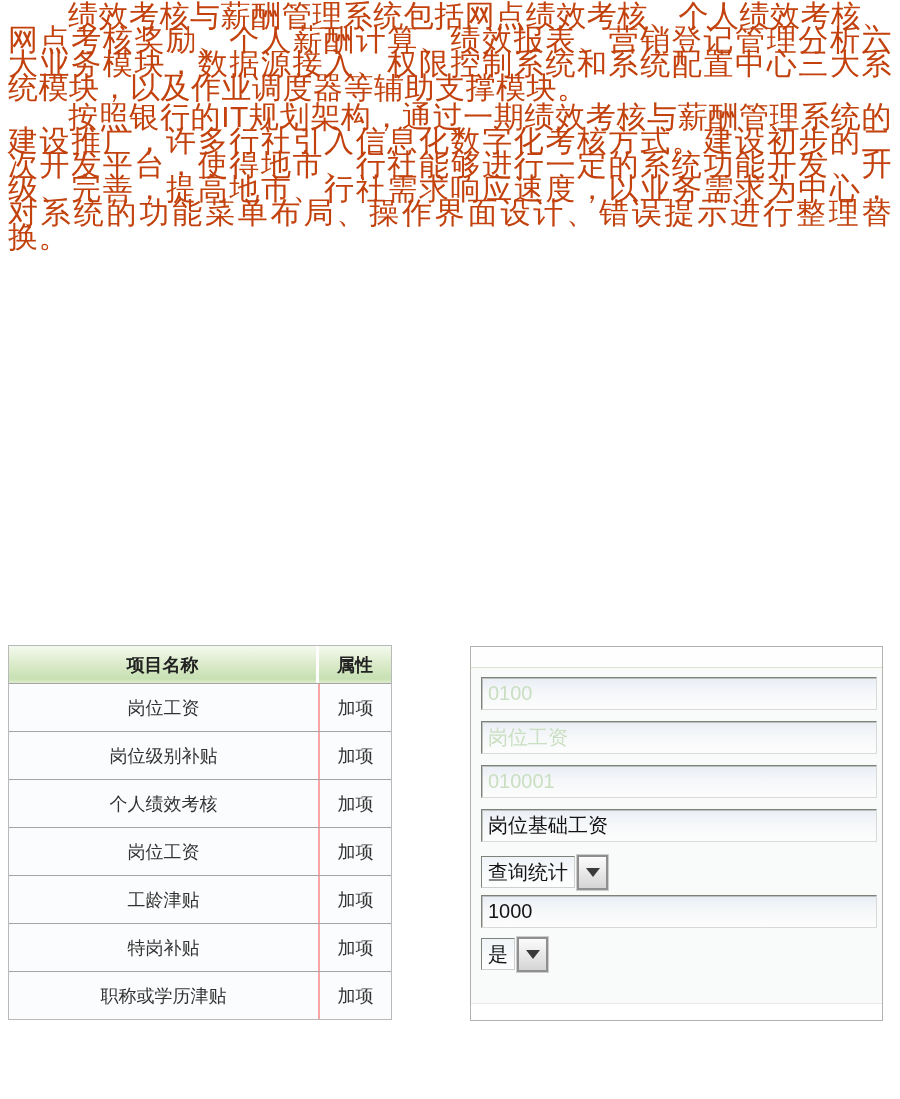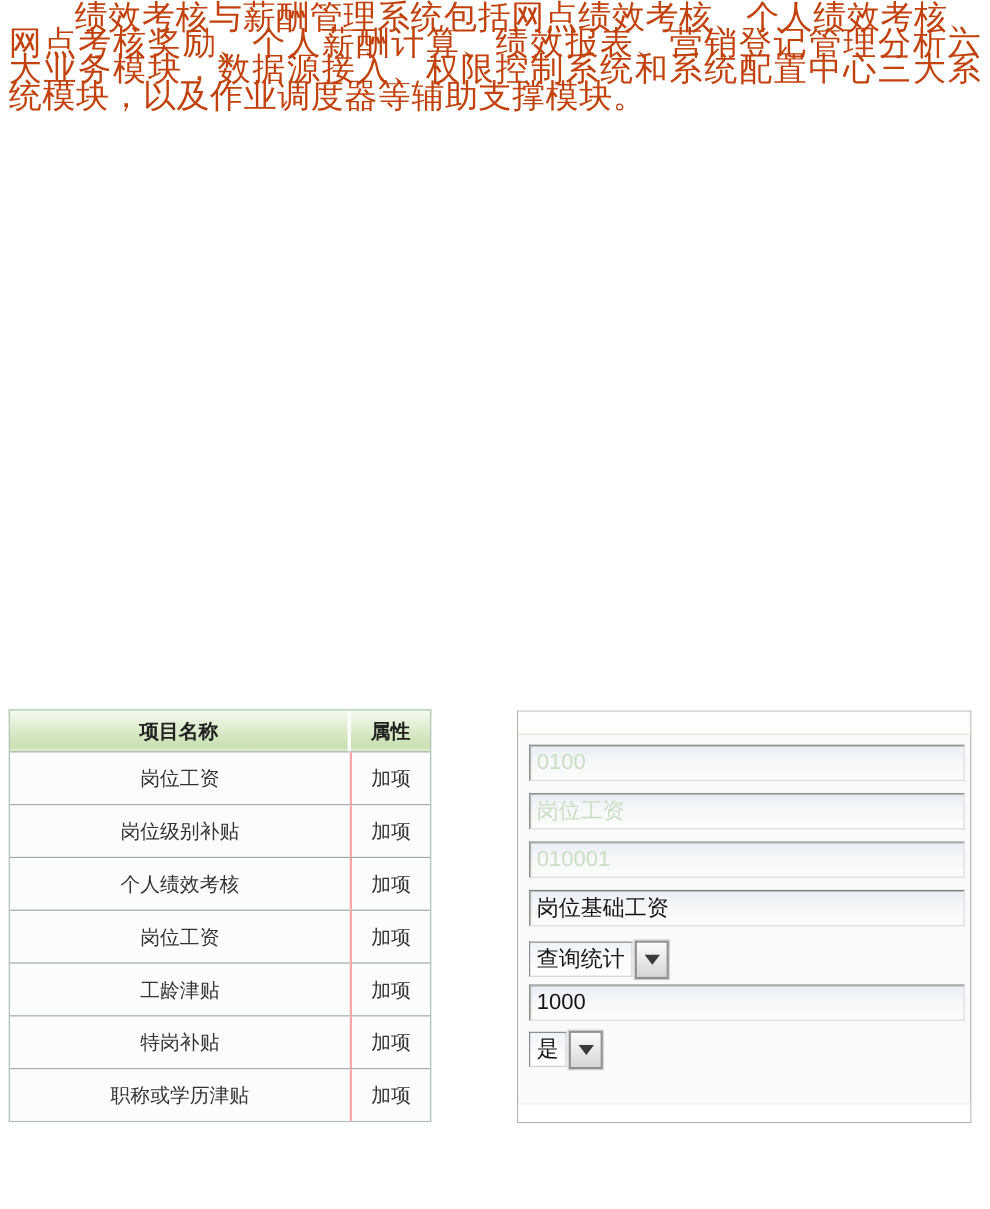--- a/index.html
+++ b/index.html
@@ -11,21 +11,21 @@
   .text-block { position:absolute; top:4px; left:8px; width:884px; }
   .text-block p {
     margin:0; font-size:30px; line-height:24px; color:#c2410c;
     text-align:justify; text-indent:2em; letter-spacing:0.5px;
   }
   .p3 { margin-top:13px !important; }
   .p4 { margin-top:5px !important; }
   
   .table-wrap {
     position:absolute; left:8px; top:645px; width:384px;
-    border:1px solid #b9b9b9; background:#86efac; box-sizing:border-box;
+    border:1px solid #b9b9b9; background:#fca5a5; box-sizing:border-box;
   }
   .thead {
     display:flex; height:37px;
     background:linear-gradient(180deg,#f4faef 0%,#ddeccd 45%,#c7e0b3 88%,#dcedcc 100%);
   }
   .th {
     display:flex; align-items:center; justify-content:center;
     font-weight:bold; font-size:18px; color:#222;
   }
   .th-name { width:307px; }
@@ -77,20 +77,21 @@
     border-top:9px solid #3a3a3a;
   }
 </style>
 </head>
 <body>
 
 <div class="page">
 
   <div class="text-block">
     <p>绩效考核与薪酬管理系统包括网点绩效考核、个人绩效考核、网点考核奖励、个人薪酬计算、绩效报表、营销登记管理分析六大业务模块，数据源接入、权限控制系统和系统配置中心三大系统模块，以及作业调度器等辅助支撑模块。</p>
+    <p class="p4">按照银行的IT规划架构，通过一期绩效考核与薪酬管理系统的建设推广，许多行社引入信息化数字化考核方式。建设初步的二次开发平台，使得地市、行社能够进行一定的系统功能开发、升级、完善，提高地市、行社需求响应速度，以业务需求为中心，对系统的功能菜单布局、操作界面设计、错误提示进行整理替换。</p>
   </div>
 
   <div class="table-wrap">
     <div class="thead">
       <div class="th th-name">项目名称</div>
       <div class="th th-attr">属性</div>
     </div>
     <div class="tr">
       <div class="td td-name">岗位工资</div>
       <div class="td td-attr">加项</div>

